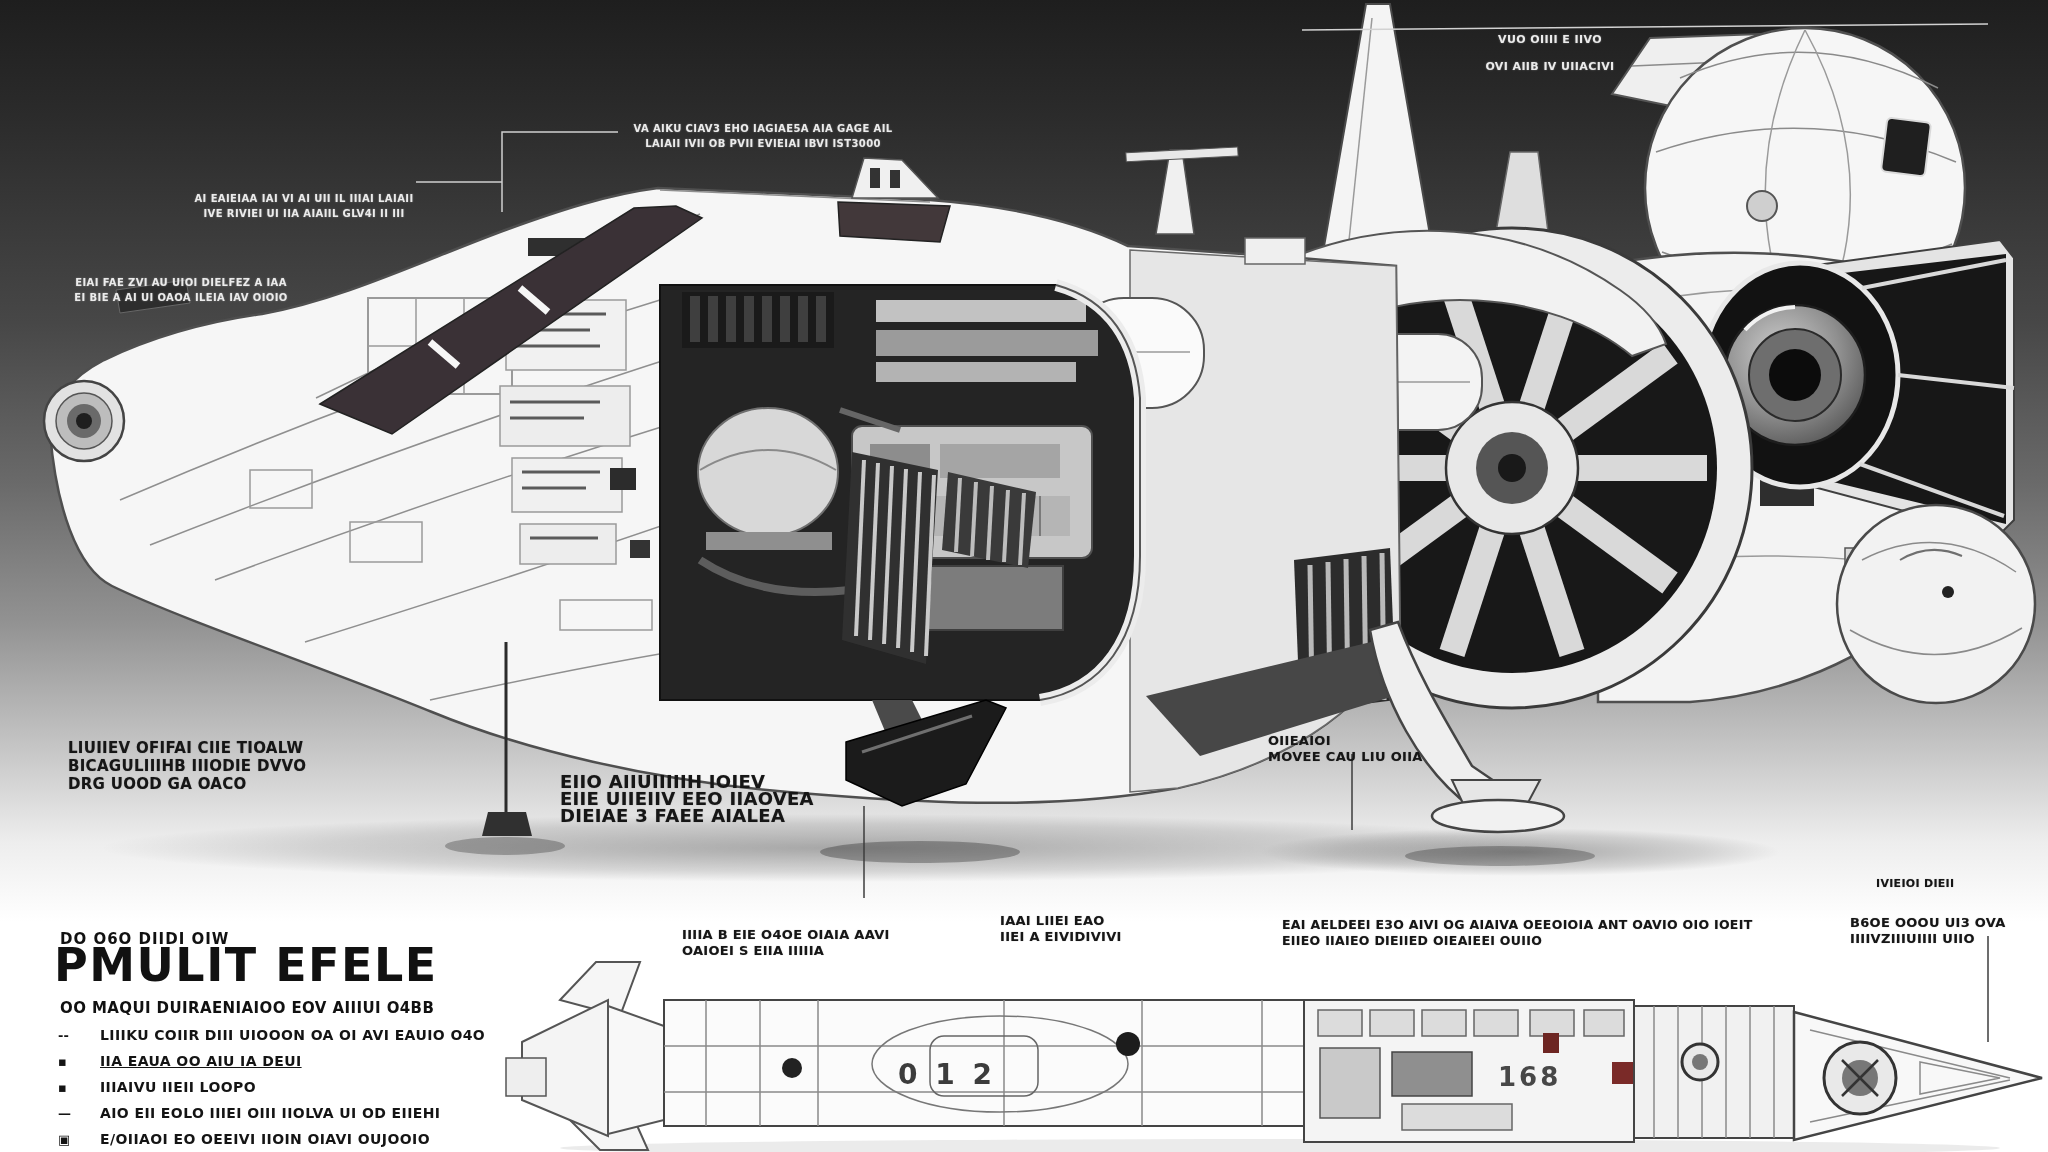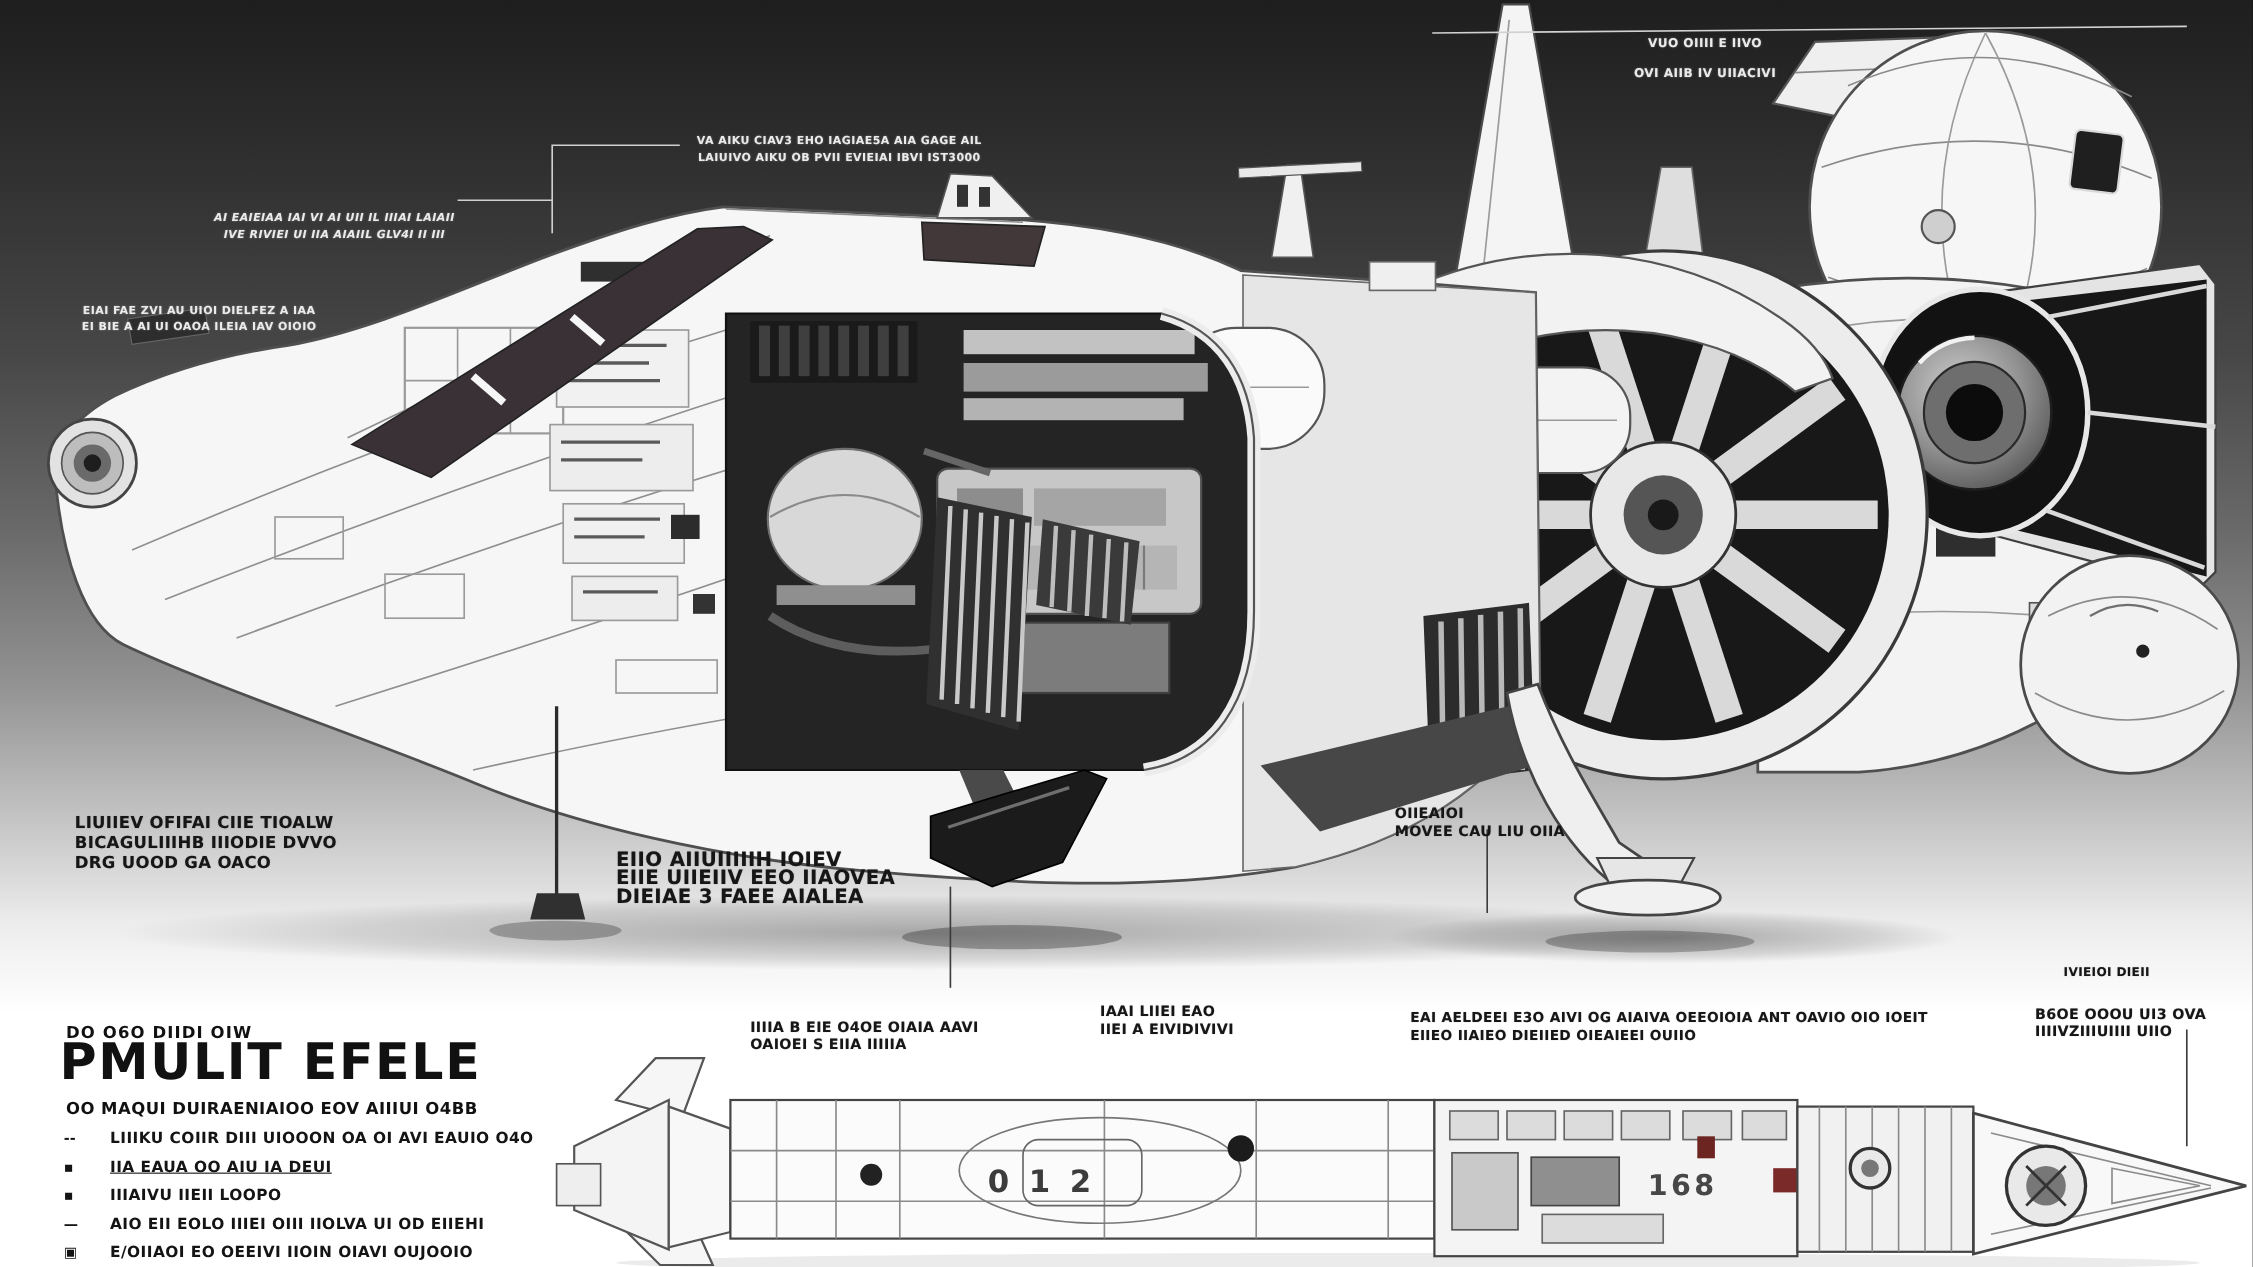--- a/index.html
+++ b/index.html
@@ -357,29 +357,29 @@
       <line x1="416" y1="182" x2="502" y2="182" stroke="#cfcfcf" stroke-width="1.5"></line>
       <line x1="1302" y1="30" x2="1988" y2="24" stroke="#d2d2d2" stroke-width="1.5"></line>
       <line x1="1352" y1="754" x2="1352" y2="830" stroke="#3c3c3c" stroke-width="1.5"></line>
       <line x1="864" y1="806" x2="864" y2="898" stroke="#3c3c3c" stroke-width="1.5"></line>
       <line x1="1988" y1="936" x2="1988" y2="1042" stroke="#3c3c3c" stroke-width="1.5"></line>
     </g>
   </svg>
 
   <div class="co light" style="left:598px;top:94px;width:330px;">
     <div>VA AIKU CIAV3 EHO IAGIAE5A AIA GAGE AIL</div>
-    <div>LAIUIVO AIKU OB PVII EVIEIAI IBVI IST3000</div>
+    <div>LAIAII IVII OB PVII EVIEIAI IBVI IST3000</div>
   </div>
 
   <div class="co light small" style="left:1400px;top:6px;width:300px;">
     <div>VUO OIIII E IIVO</div>
     <div style="margin-top:14px;">OVI AIIB IV UIIACIVI</div>
   </div>
 
-  <div class="co light" style="left:190px;top:164px;width:228px;font-style:italic;">
+  <div class="co light" style="left:190px;top:164px;width:228px;">
     <div>AI EAIEIAA IAI VI AI UII IL IIIAI LAIAII</div>
     <div>IVE RIVIEI UI IIA AIAIIL GLV4I II III</div>
   </div>
 
   <div class="co light" style="left:52px;top:248px;width:258px;">
     <div>EIAI FAE ZVI AU UIOI DIELFEZ A IAA</div>
     <div>EI BIE A AI UI OAOA ILEIA IAV OIOIO</div>
   </div>
 
   <div class="co dark block center" style="left:68px;top:712px;width:340px;">

